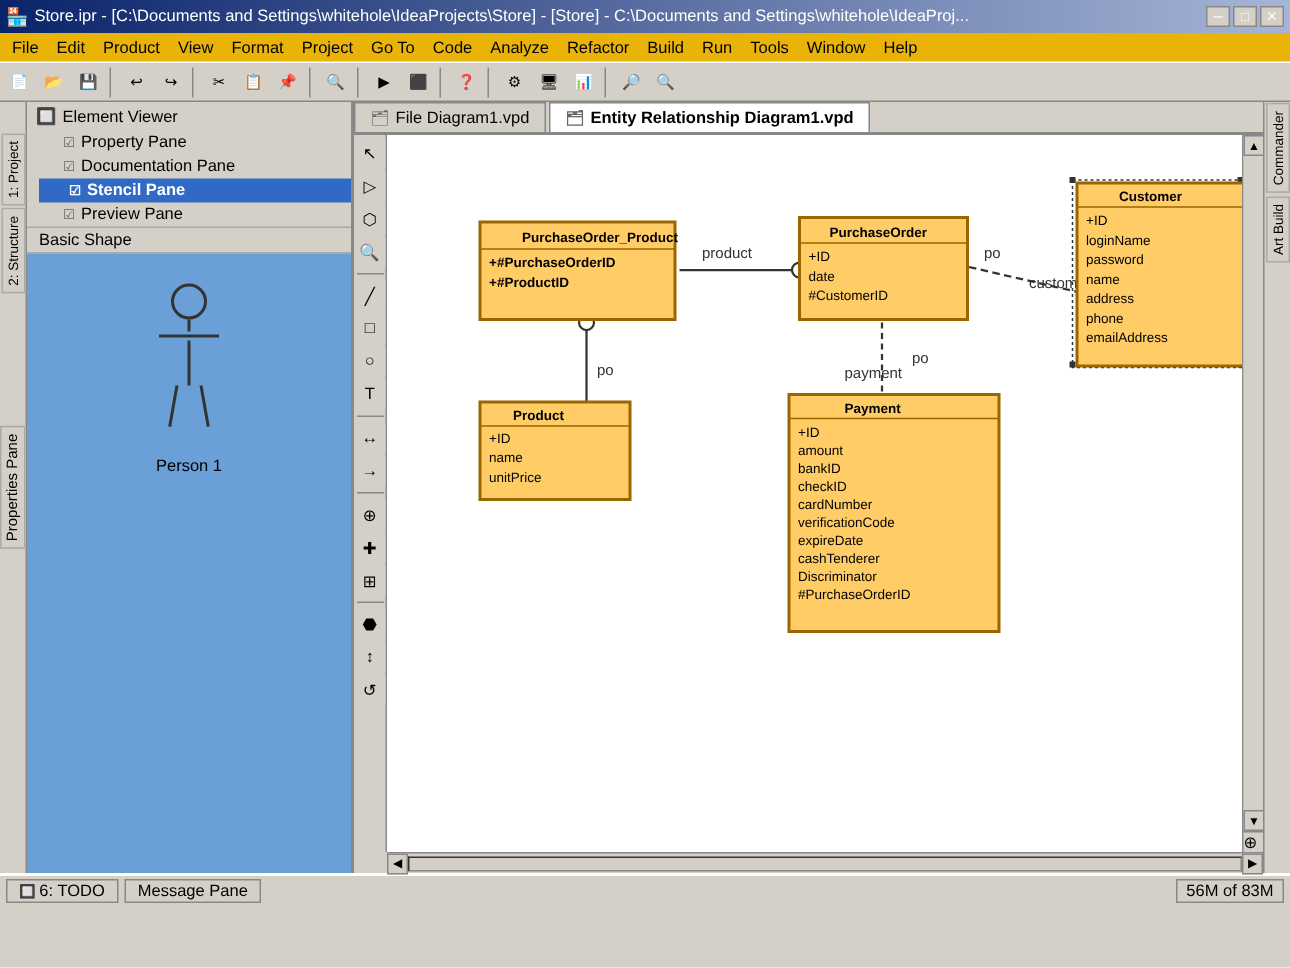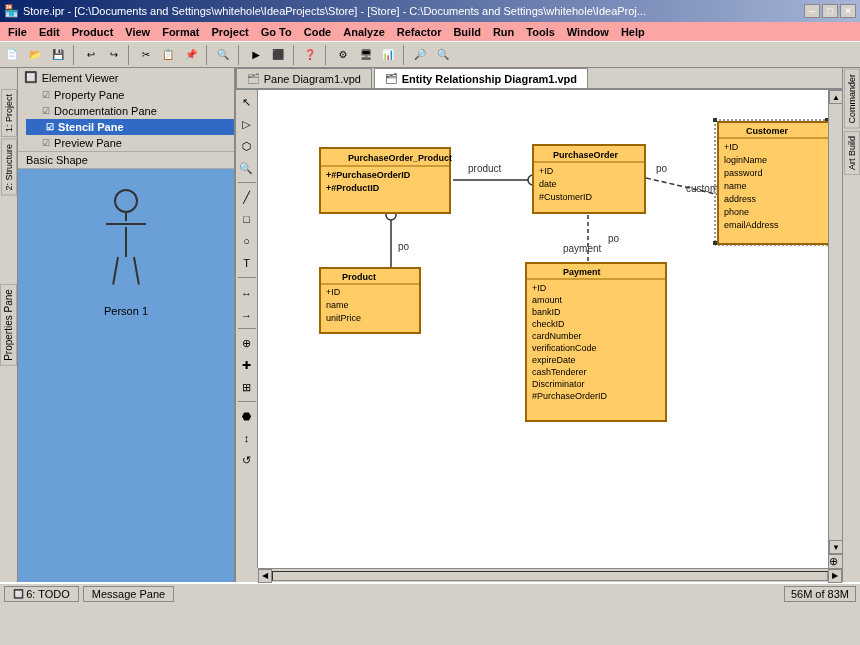--- a/index.html
+++ b/index.html
@@ -4,21 +4,21 @@
   <style>
     * { margin: 0; padding: 0; box-sizing: border-box; }
     body { font-family: 'Arial', sans-serif; font-size: 11px; background: #d4d0c8; overflow: hidden; width: 860px; height: 645px; }
 
     
     .title-bar { background: linear-gradient(to right, #0a246a, #a6b5d7); color: white; height: 22px; display: flex; align-items: center; padding: 0 4px; justify-content: space-between; }
     .title-bar-controls { display: flex; gap: 2px; }
     .title-btn { width: 16px; height: 14px; background: #d4d0c8; border: 1px solid #888; font-size: 9px; display: flex; align-items: center; justify-content: center; cursor: pointer; }
 
     
-    .menu-bar { background: #fca5a5; height: 20px; display: flex; align-items: center; padding: 0 2px; border-bottom: 1px solid #fff; font-weight: bold; }
+    .menu-bar { background: #eab308; height: 20px; display: flex; align-items: center; padding: 0 2px; border-bottom: 1px solid #fff; }
     .menu-item { padding: 2px 6px; font-size: 11px; cursor: pointer; }
 
     
     .toolbar { background: #d4d0c8; height: 26px; display: flex; align-items: center; padding: 0 2px; border-bottom: 1px solid #888; gap: 1px; }
     .toolbar-btn { width: 22px; height: 22px; background: #d4d0c8; border: 1px solid transparent; display: flex; align-items: center; justify-content: center; cursor: pointer; font-size: 10px; }
     .toolbar-sep { width: 4px; height: 20px; border-left: 1px solid #888; margin: 0 2px; }
     .tree-item { display: flex; align-items: center; padding: 2px 4px; gap: 4px; cursor: pointer; font-size: 11px; }
     .tree-item.selected { background: #316ac5; color: white; font-weight: bold; }
     .tree-indent { padding-left: 16px; }
     .tab-bar { background: #d4d0c8; height: 22px; display: flex; align-items: flex-end; border-bottom: 2px solid #888; }
@@ -158,21 +158,21 @@
 
     <div style="position:absolute; left:-18px; top:50%; transform:translateY(-50%); writing-mode:vertical-rl; transform:rotate(180deg) translateY(50%); font-size:10px; background:#d4d0c8; padding:4px 2px; border:1px solid #aaa;">Properties Pane</div>
 
   </div>
 
   <div class="canvas-wrapper" style="flex:1; display:flex; flex-direction:column;">
 
     <div class="tab-bar" style="background:#d4d0c8; height:22px; display:flex; align-items:flex-end; border-bottom:2px solid #888;">
       <div class="canvas-tab" style="display:flex;align-items:center;gap:4px;padding:2px 10px;background:#d4d0c8;border:1px solid #888;border-bottom:none;font-size:11px;cursor:pointer;height:20px;margin-right:2px;">
         <span style="font-size:10px; color:#666;">🗂</span>
-        <span>Pane Diagram1.vpd</span>
+        <span>File Diagram1.vpd</span>
       </div>
       <div class="canvas-tab active" style="display:flex;align-items:center;gap:4px;padding:2px 10px;background:white;border:1px solid #888;border-bottom:none;font-size:11px;cursor:pointer;height:20px;margin-right:2px;font-weight:bold;">
         <span style="font-size:10px; color:#666;">🗂</span>
         <span>Entity Relationship Diagram1.vpd</span>
       </div>
     </div>
 
     <div style="flex:1; display:flex; overflow:hidden;">
 
       <div style="width:22px; background:#d4d0c8; border-right:1px solid #888; display:flex; flex-direction:column; align-items:center; padding:2px; gap:2px;">

